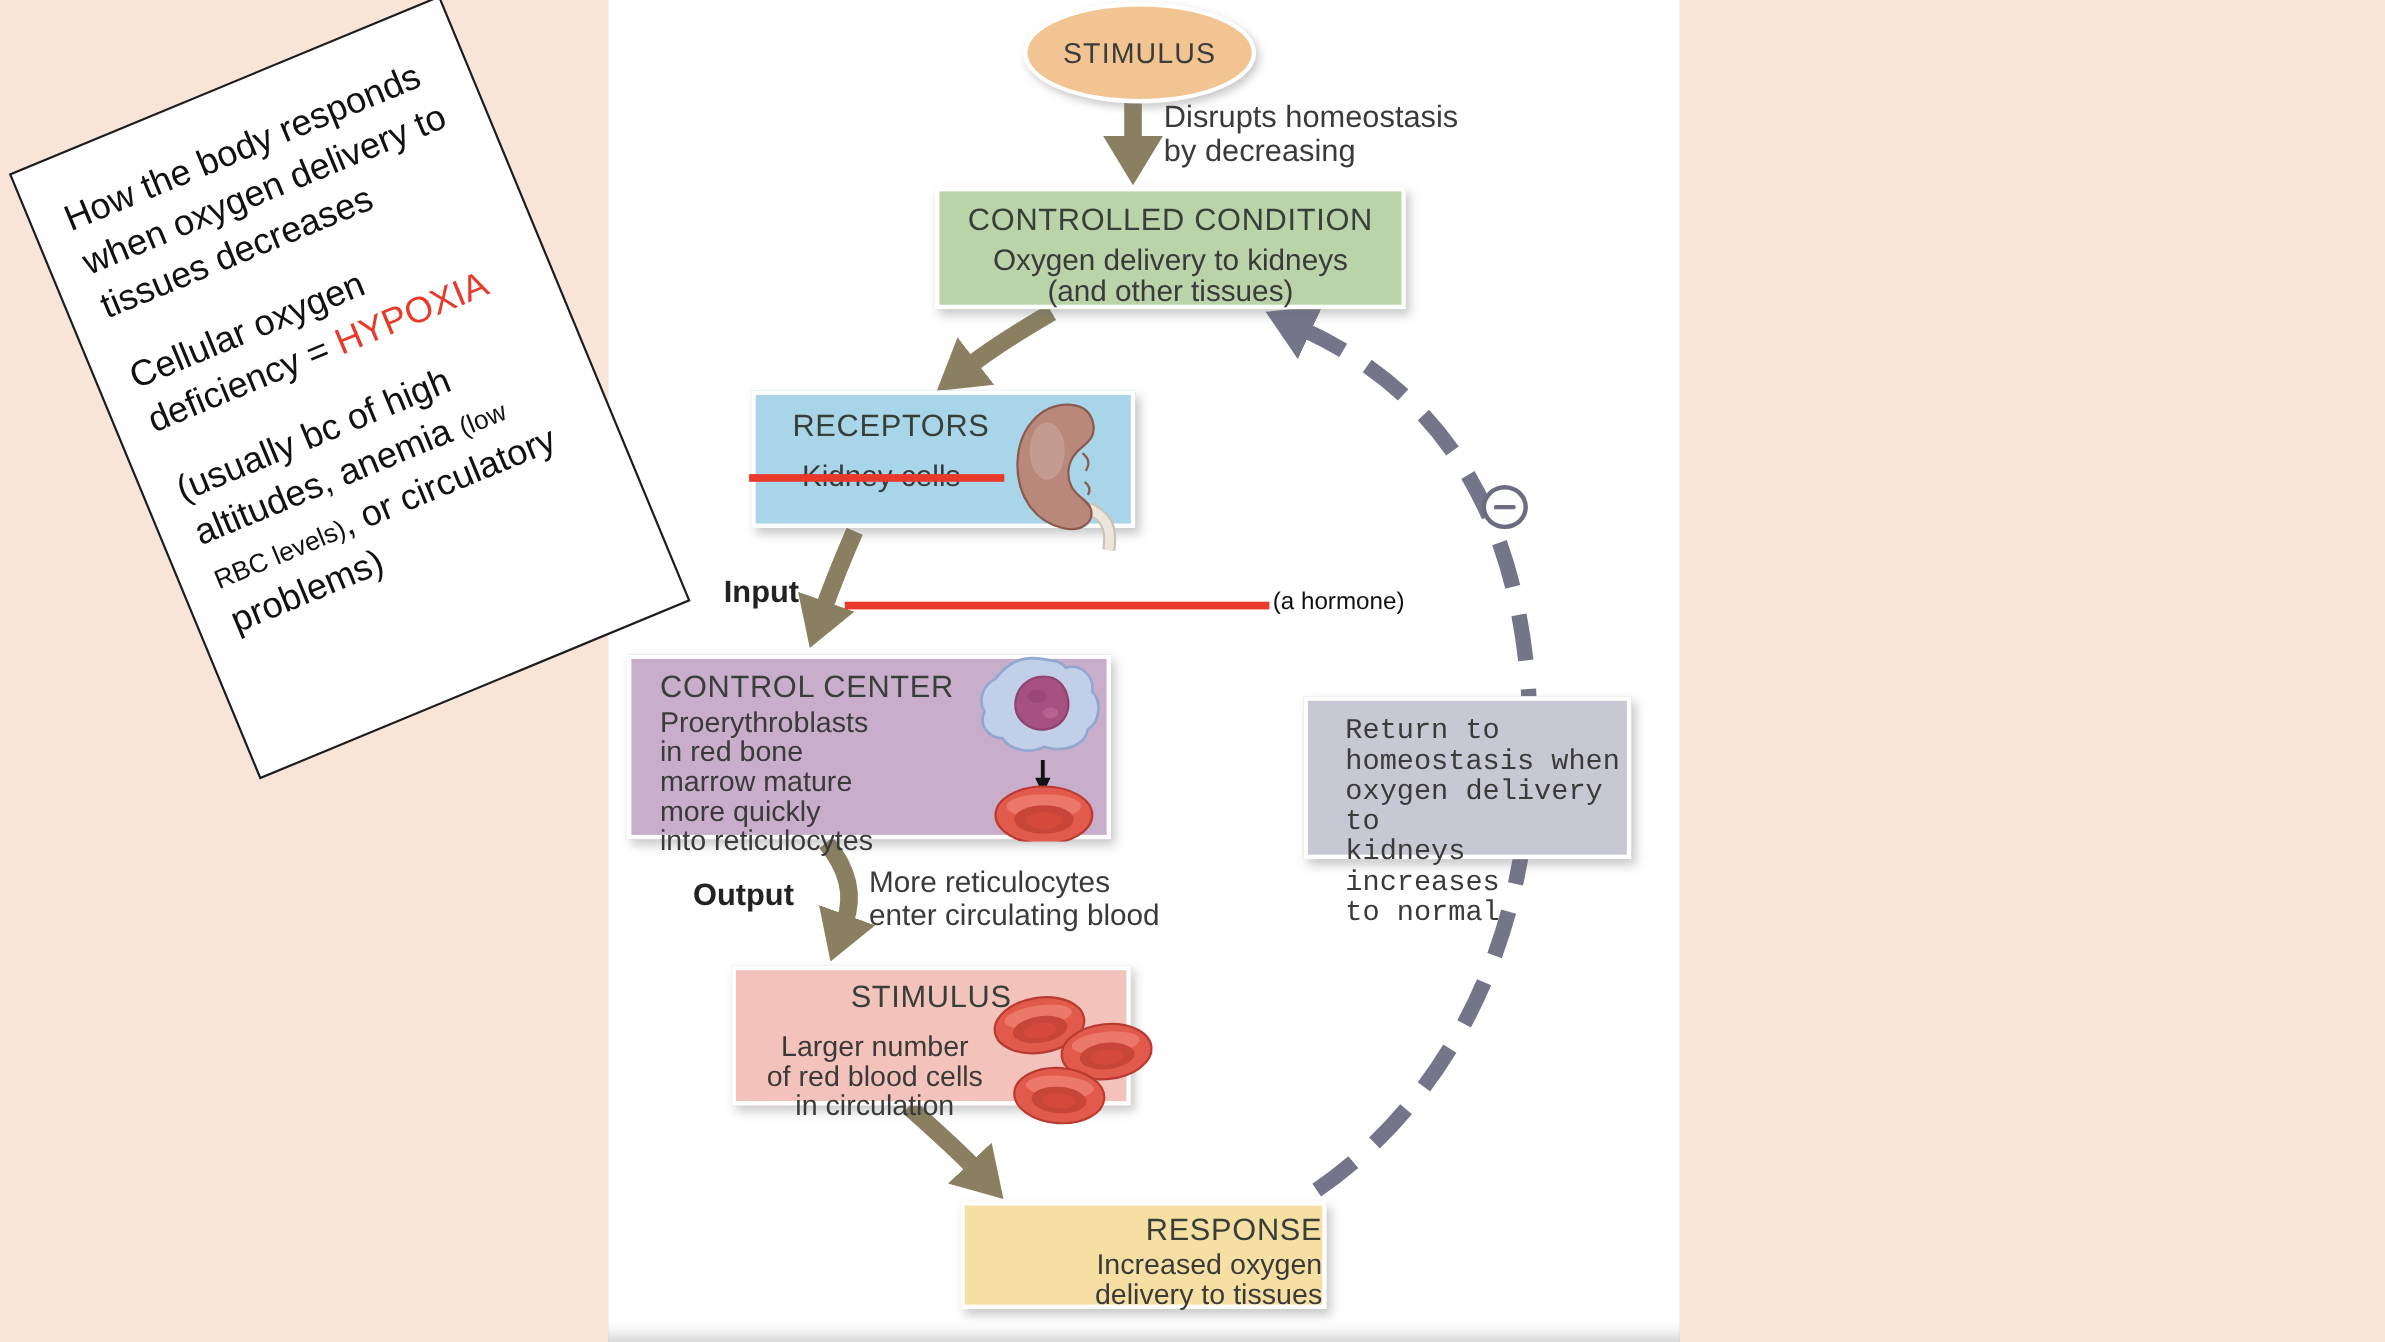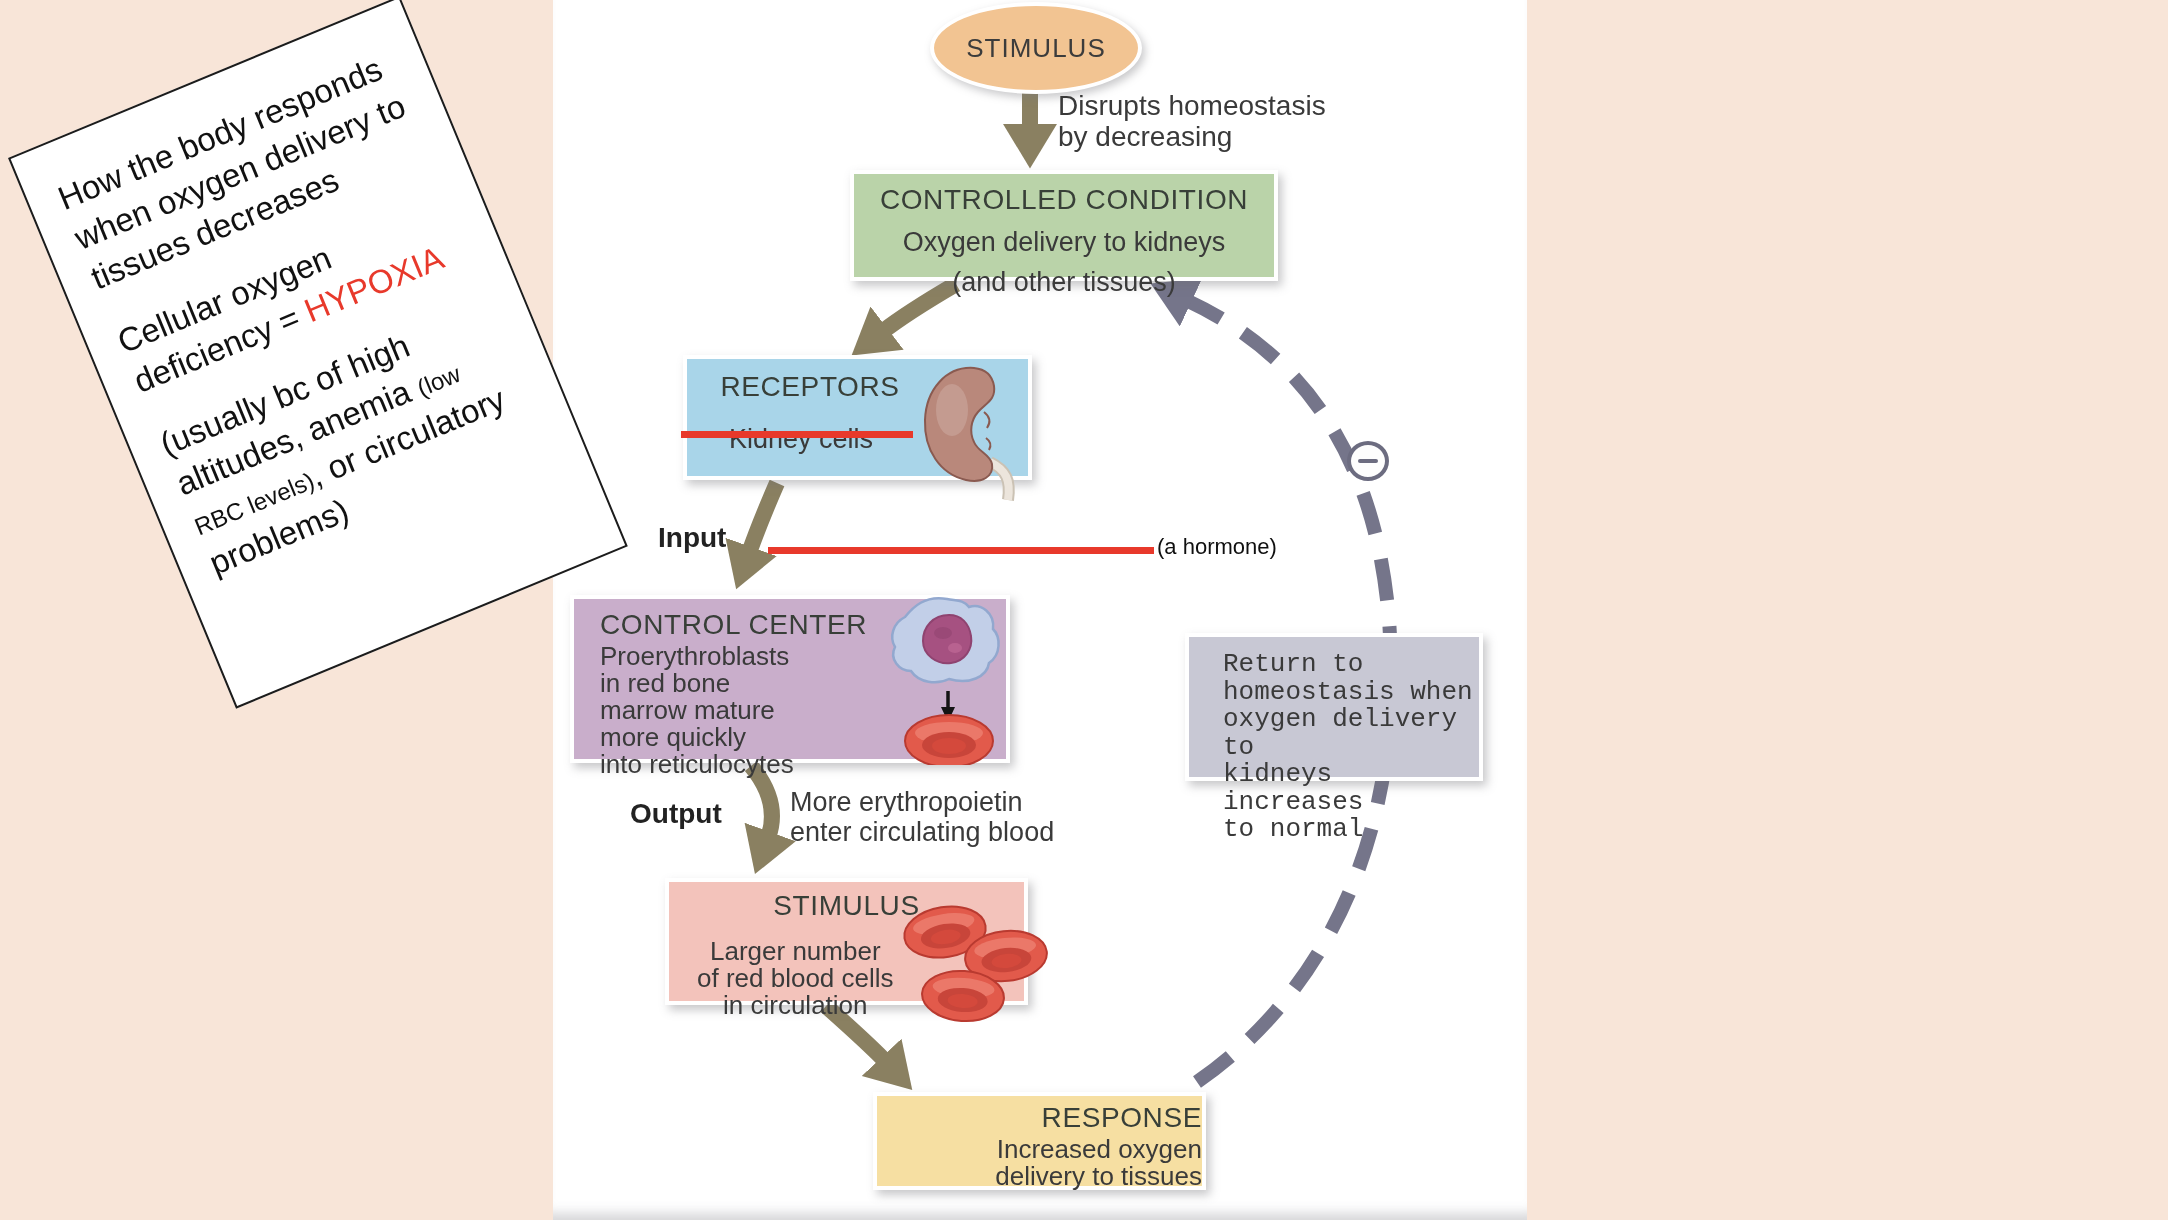--- a/index.html
+++ b/index.html
@@ -15,21 +15,21 @@
              border:2px solid #1c1c1c;transform:rotate(-22.5deg);transform-origin:0 0;
              padding:36px 22px 18px 30px;box-sizing:border-box;}
   #note-card p{margin:0 0 26px 0;font-size:33px;line-height:1.3;color:#111;white-space:pre-line;}
   #note-card .hl{color:#e8392b;}
   #note-card .small{font-size:24px;}
 
   
   .fbox{position:absolute;border:4px solid #ffffff;box-sizing:border-box;
         box-shadow:4px 5px 9px rgba(110,110,115,.38);text-align:center;}
   .fbox .title{font-size:28px;letter-spacing:.6px;color:#383f38;margin-top:10px;}
-  .fbox .body{font-size:26px;line-height:40px;color:#3a3a3a;white-space:pre-line;margin-top:8px;}
+  .fbox .body{font-size:26px;line-height:29px;color:#3a3a3a;white-space:pre-line;margin-top:8px;}
 
   #stimulus{position:absolute;left:930px;top:2px;width:204px;height:84px;border-radius:50%;
             background:#f2c492;border:4px solid #ffffff;box-shadow:3px 4px 8px rgba(120,120,125,.4);
             display:flex;align-items:center;justify-content:center;
             font-size:26px;letter-spacing:1px;color:#3c3c3c;}
 
   #disrupt-text{position:absolute;left:1058px;top:90px;font-size:28px;line-height:31px;white-space:pre-line;}
 
   #controlled-box{left:850px;top:170px;width:428px;height:111px;background:#bad3a9;}
   #controlled-box .body{margin-top:6px;font-size:27px;}
@@ -149,21 +149,21 @@
     <polygon points="56,114 70,114 63,129" fill="#141414"></polygon>
     <g>
       <ellipse cx="64" cy="148" rx="44" ry="26" fill="#e25a4b" stroke="#b93a30" stroke-width="2"></ellipse>
       <ellipse cx="64" cy="140" rx="34" ry="11" fill="#ec7e6e" opacity="0.85"></ellipse>
       <ellipse cx="64" cy="152" rx="27" ry="13" fill="#c8453a"></ellipse>
       <ellipse cx="64" cy="153" rx="17" ry="8" fill="#d4493c"></ellipse>
     </g>
   </svg>
 
   <div id="output-label">Output</div>
-  <div id="output-text">More erythropoietin
+  <div id="output-text">More reticulocytes
 enter circulating blood</div>
 
   <div class="fbox" id="effectors-box">
     <div class="title">STIMULUS</div>
     <div class="body">Larger number
 of red blood cells
 in circulation</div>
   </div>
 
   <svg class="layer" style="left:893px;top:898px;" width="172" height="130" viewBox="0 0 172 130">

